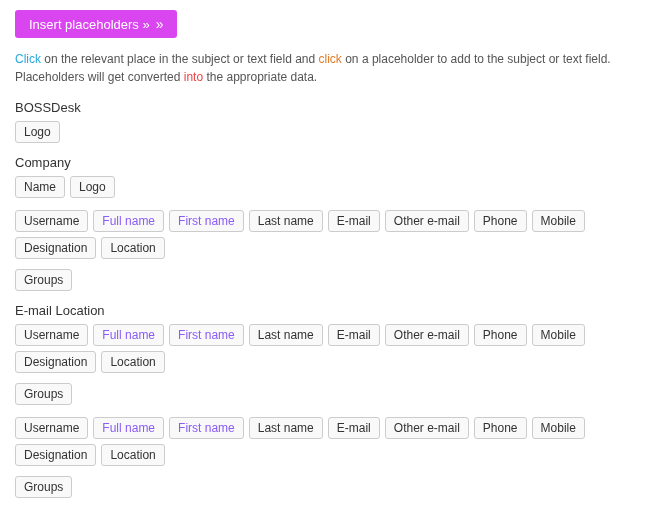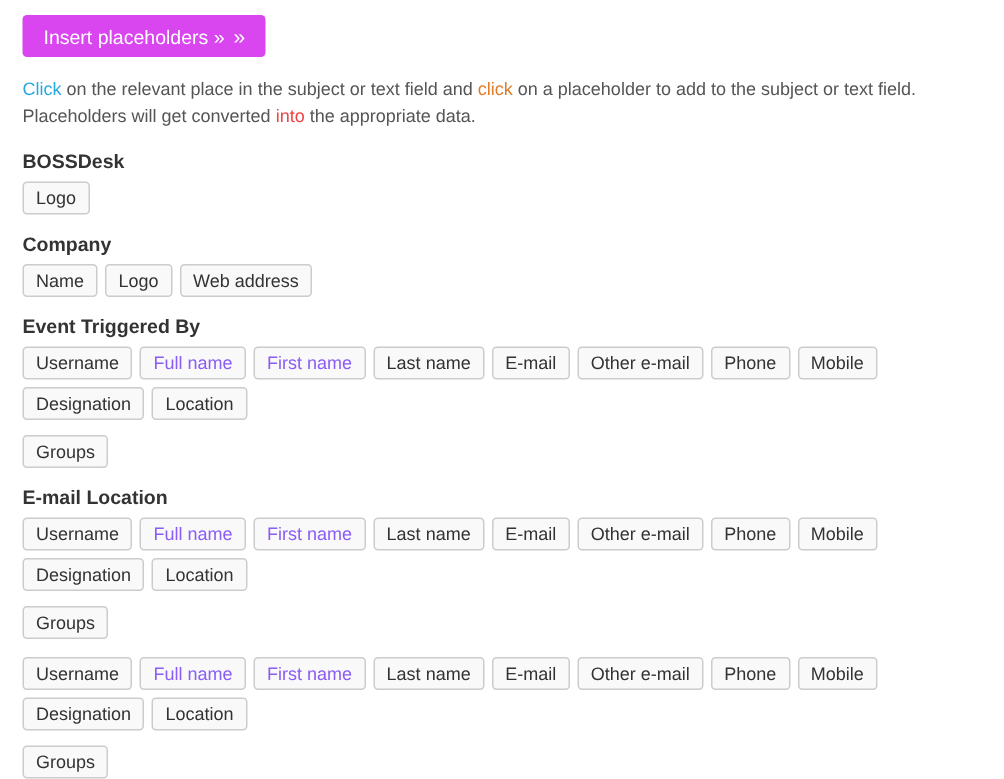--- a/index.html
+++ b/index.html
@@ -32,21 +32,21 @@
     .instruction {
       font-size: 12px;
       color: #555;
       margin-bottom: 14px;
       line-height: 1.5;
     }
     .instruction .click-blue { color: #29a8e0; }
     .instruction .click-orange { color: #e07b29; }
     .instruction .into-red { color: #ef4444; }
     .section-title {
-      font-weight: bold;
+      font-weight: normal;
       font-size: 13px;
       margin-bottom: 6px;
       margin-top: 4px;
     }
     .btn-group {
       display: flex;
       flex-wrap: wrap;
       gap: 5px;
       margin-bottom: 10px;
     }
@@ -81,25 +81,23 @@
       <div class="section-title">BOSSDesk</div>
       <div class="btn-group">
         <button class="tag-btn">Logo</button>
       </div>
     </div>
     <div class="section-block">
       <div class="section-title">Company</div>
       <div class="btn-group">
         <button class="tag-btn">Name</button>
         <button class="tag-btn">Logo</button>
-        <button class="tag-btn">Web address</button>
       </div>
     </div>
     <div class="section-block">
-      <div class="section-title">Event Triggered By</div>
       <div class="btn-group">
         <button class="tag-btn">Username</button>
         <button class="tag-btn orange">Full name</button>
         <button class="tag-btn orange">First name</button>
         <button class="tag-btn">Last name</button>
         <button class="tag-btn">E-mail</button>
         <button class="tag-btn">Other e-mail</button>
         <button class="tag-btn">Phone</button>
         <button class="tag-btn">Mobile</button>
         <button class="tag-btn">Designation</button>

